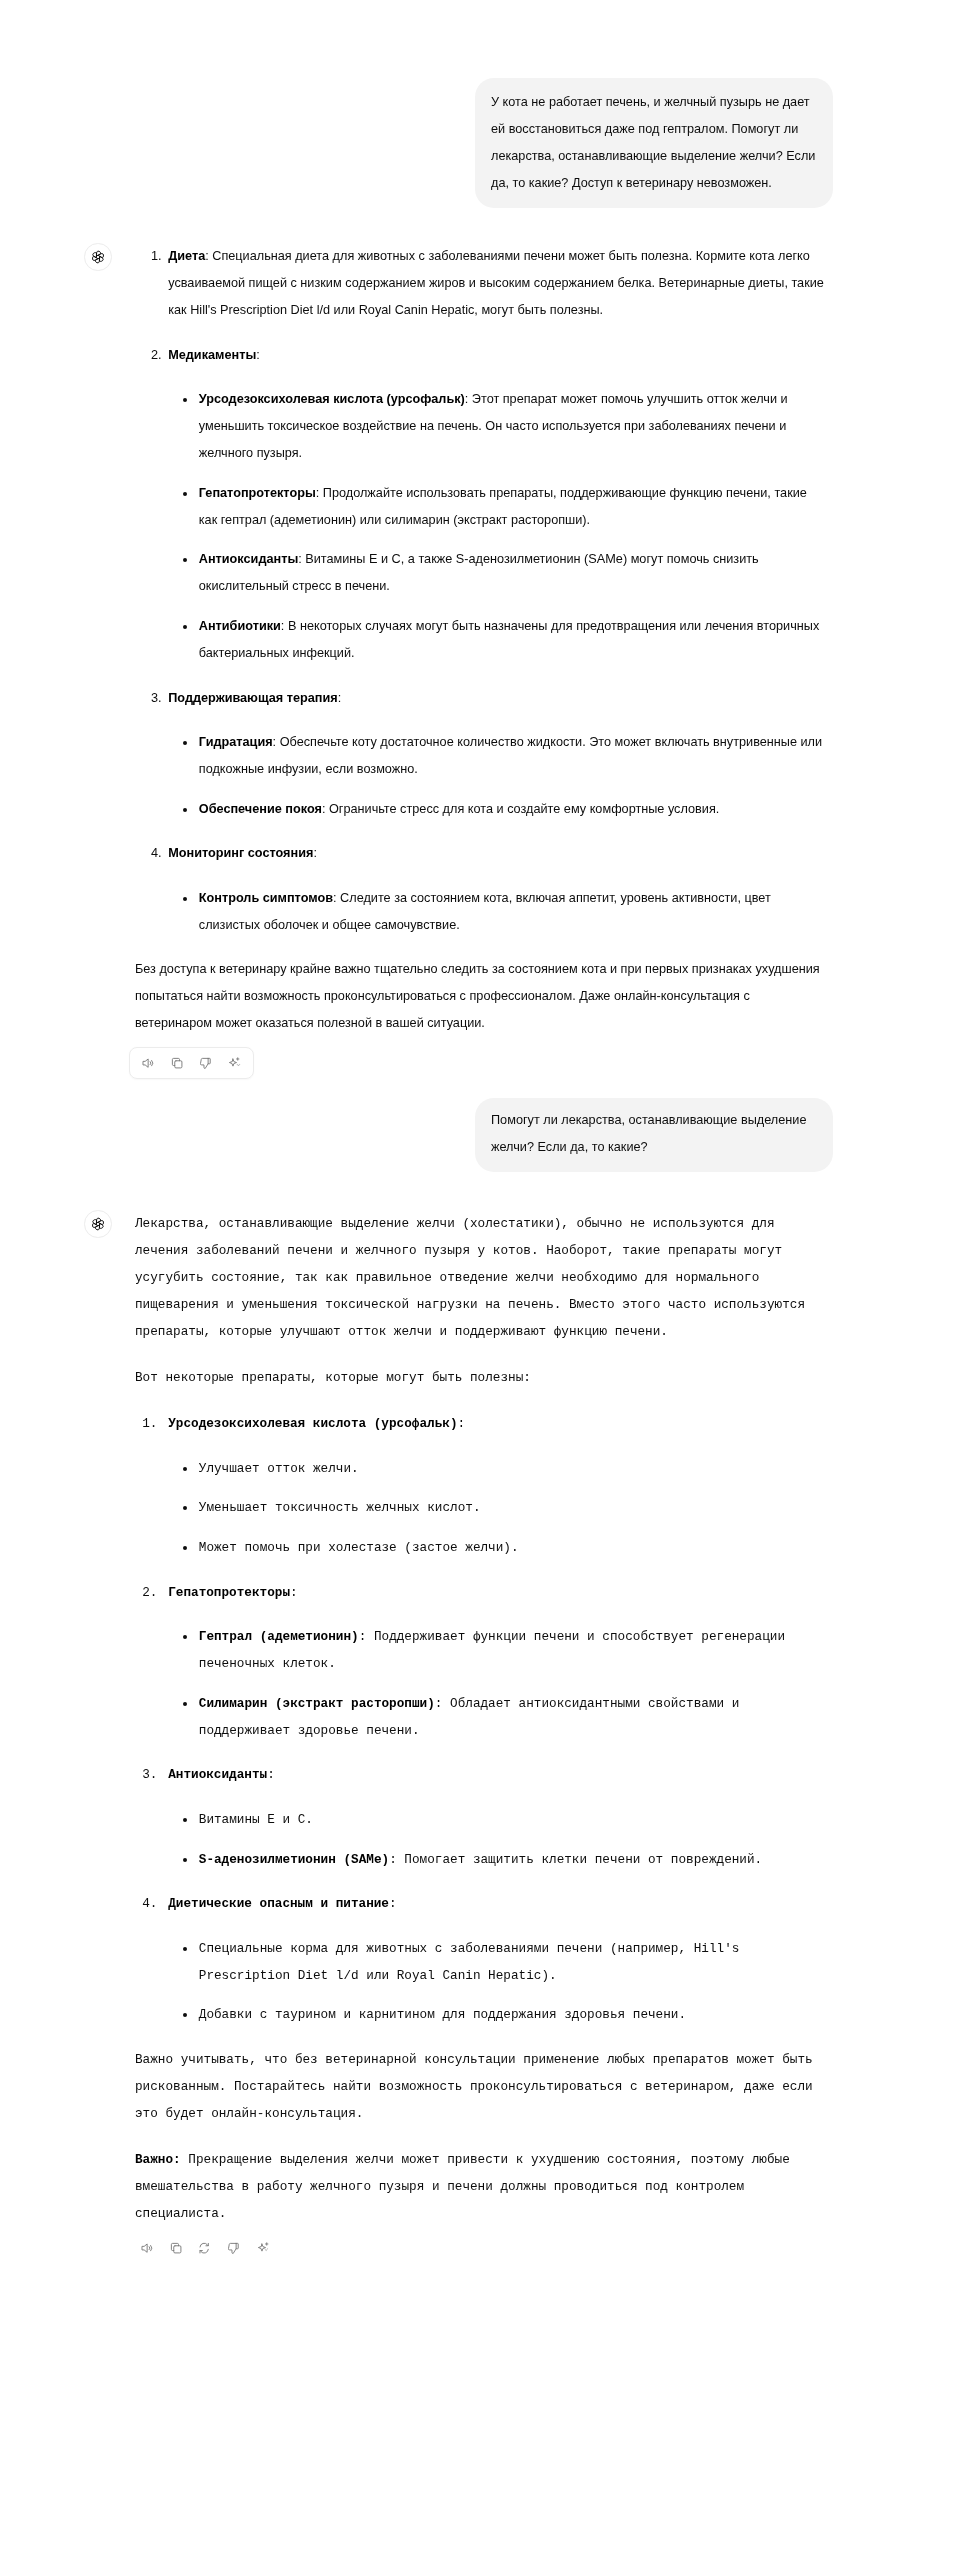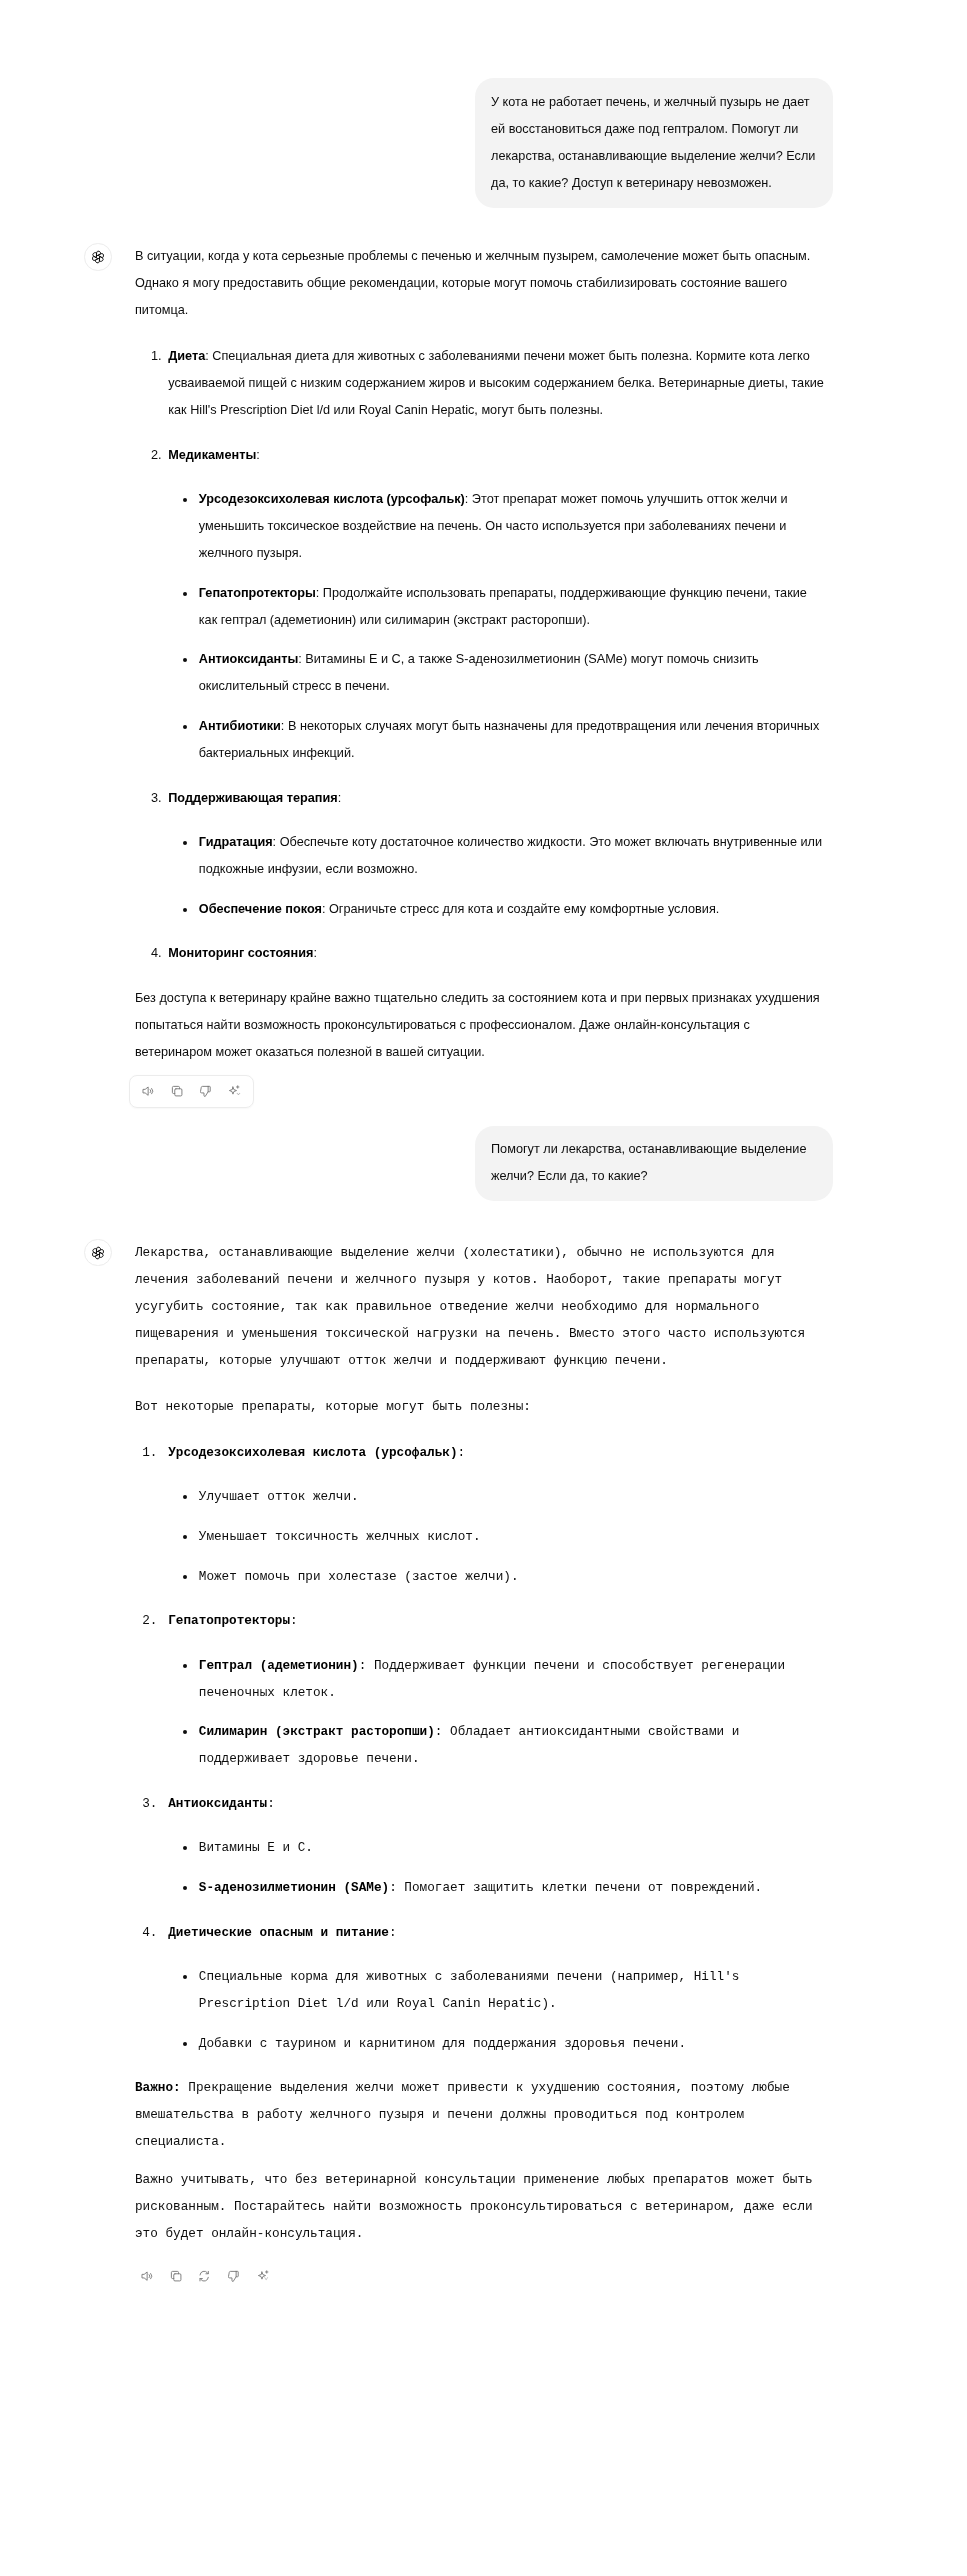--- a/index.html
+++ b/index.html
@@ -75,21 +75,20 @@
     <div class="avatar">
       <svg viewBox="0 0 24 24" fill="none" stroke="#0d0d0d" stroke-width="1.5">
         <path d="M12 3.2c2.2 0 4 1.6 4.3 3.7l-6.4 3.7V6.8c0-2 1-3.6 2.1-3.6z"></path>
         <path d="M19.6 7.6c1.1 1.9.7 4.3-1 5.6l-6.4-3.7 3.3-1.9c1.7-1 3.4-.9 4.1 0z"></path>
         <path d="M19.6 16.4c-1.1 1.9-3.4 2.7-5.3 1.9v-7.4l3.3 1.9c1.7 1 2.5 2.6 2 3.6z"></path>
         <path d="M12 20.8c-2.2 0-4-1.6-4.3-3.7l6.4-3.7v3.8c0 2-1 3.6-2.1 3.6z"></path>
         <path d="M4.4 16.4c-1.1-1.9-.7-4.3 1-5.6l6.4 3.7-3.3 1.9c-1.7 1-3.4.9-4.1 0z"></path>
         <path d="M4.4 7.6c1.1-1.9 3.4-2.7 5.3-1.9v7.4L6.4 11.2c-1.7-1-2.5-2.6-2-3.6z"></path>
       </svg>
     </div>
-    <p>В ситуации, когда у кота серьезные проблемы с печенью и желчным пузырем, самолечение может быть опасным. Однако я могу предоставить общие рекомендации, которые могут помочь стабилизировать состояние вашего питомца.</p>
     <ol>
       <li>
         <b>Диета</b><span>: Специальная диета для животных с заболеваниями печени может быть полезна. Кормите кота легко усваиваемой пищей с низким содержанием жиров и высоким содержанием белка. Ветеринарные диеты, такие как Hill's Prescription Diet l/d или Royal Canin Hepatic, могут быть полезны.</span>
       </li>
       <li>
         <b>Медикаменты</b><span>:</span>
         <ul>
           <li><b>Урсодезоксихолевая кислота (урсофальк)</b><span>: Этот препарат может помочь улучшить отток желчи и уменьшить токсическое воздействие на печень. Он часто используется при заболеваниях печени и желчного пузыря.</span></li>
           <li><b>Гепатопротекторы</b><span>: Продолжайте использовать препараты, поддерживающие функцию печени, такие как гептрал (адеметионин) или силимарин (экстракт расторопши).</span></li>
           <li><b>Антиоксиданты</b><span>: Витамины E и C, а также S-аденозилметионин (SAMe) могут помочь снизить окислительный стресс в печени.</span></li>
@@ -98,20 +97,23 @@
       </li>
       <li>
         <b>Поддерживающая терапия</b><span>:</span>
         <ul>
           <li><b>Гидратация</b><span>: Обеспечьте коту достаточное количество жидкости. Это может включать внутривенные или подкожные инфузии, если возможно.</span></li>
           <li><b>Обеспечение покоя</b><span>: Ограничьте стресс для кота и создайте ему комфортные условия.</span></li>
         </ul>
       </li>
       <li>
         <b>Мониторинг состояния</b><span>:</span>
+        <ul>
+          <li><b>Контроль симптомов</b><span>: Следите за состоянием кота, включая аппетит, уровень активности, цвет слизистых оболочек и общее самочувствие.</span></li>
+        </ul>
       </li>
     </ol>
     <p style="margin-top:0;margin-bottom:16px;">Без доступа к ветеринару крайне важно тщательно следить за состоянием кота и при первых признаках ухудшения попытаться найти возможность проконсультироваться с профессионалом. Даже онлайн-консультация с ветеринаром может оказаться полезной в вашей ситуации.</p>
 
     <div class="actions boxed">
       <span class="act-btn">
         <svg viewBox="0 0 24 24">
             <path d="M4 9h3l5-4v14l-5-4H4z"></path>
             <path d="M15.5 9.5a3.5 3.5 0 0 1 0 5"></path>
             <path d="M18 7.5a6.5 6.5 0 0 1 0 9"></path>
@@ -180,24 +182,24 @@
         </ul>
       </li>
       <li>
         <b>Диетические опасным и питание</b><span>:</span>
         <ul>
           <li><span>Специальные корма для животных с заболеваниями печени (например, Hill's Prescription Diet l/d или Royal Canin Hepatic).</span></li>
           <li><span>Добавки с таурином и карнитином для поддержания здоровья печени.</span></li>
         </ul>
       </li>
     </ol>
+    <p style="margin-top:0;">Важно учитывать, что без ветеринарной консультации применение любых препаратов может быть рискованным. Постарайтесь найти возможность проконсультироваться с ветеринаром, даже если это будет онлайн-консультация.</p>
     <p style="margin-bottom:11px;">
       <b>Важно:</b><span> Прекращение выделения желчи может привести к ухудшению состояния, поэтому любые вмешательства в работу желчного пузыря и печени должны проводиться под контролем специалиста.</span>
     </p>
-    <p style="margin-top:0;">Важно учитывать, что без ветеринарной консультации применение любых препаратов может быть рискованным. Постарайтесь найти возможность проконсультироваться с ветеринаром, даже если это будет онлайн-консультация.</p>
 
     <div class="actions" style="margin-top:-4.8px;">
       <span class="act-btn">
         <svg viewBox="0 0 24 24">
             <path d="M4 9h3l5-4v14l-5-4H4z"></path>
             <path d="M15.5 9.5a3.5 3.5 0 0 1 0 5"></path>
             <path d="M18 7.5a6.5 6.5 0 0 1 0 9"></path>
           </svg>
       </span>
       <span class="act-btn">

